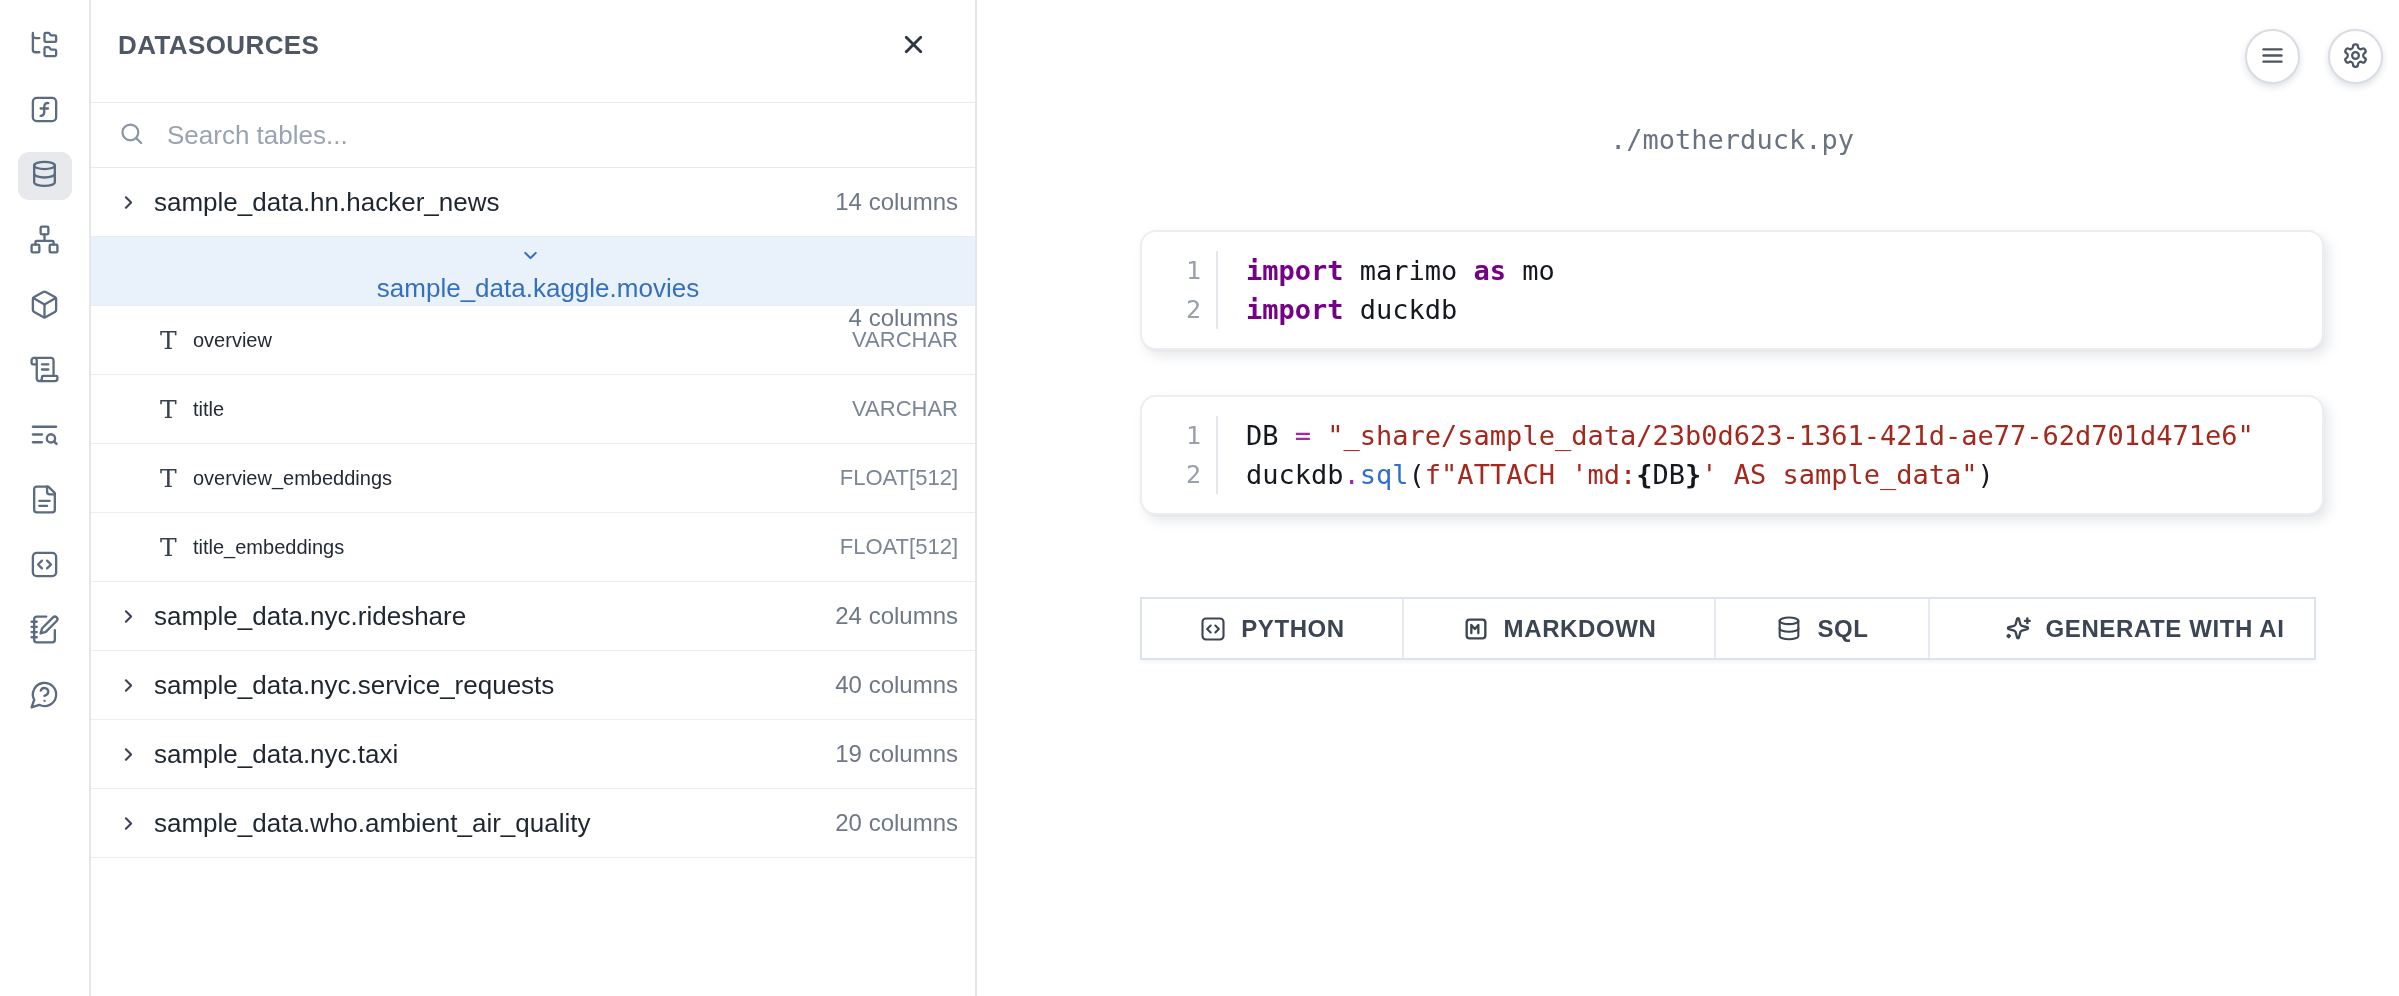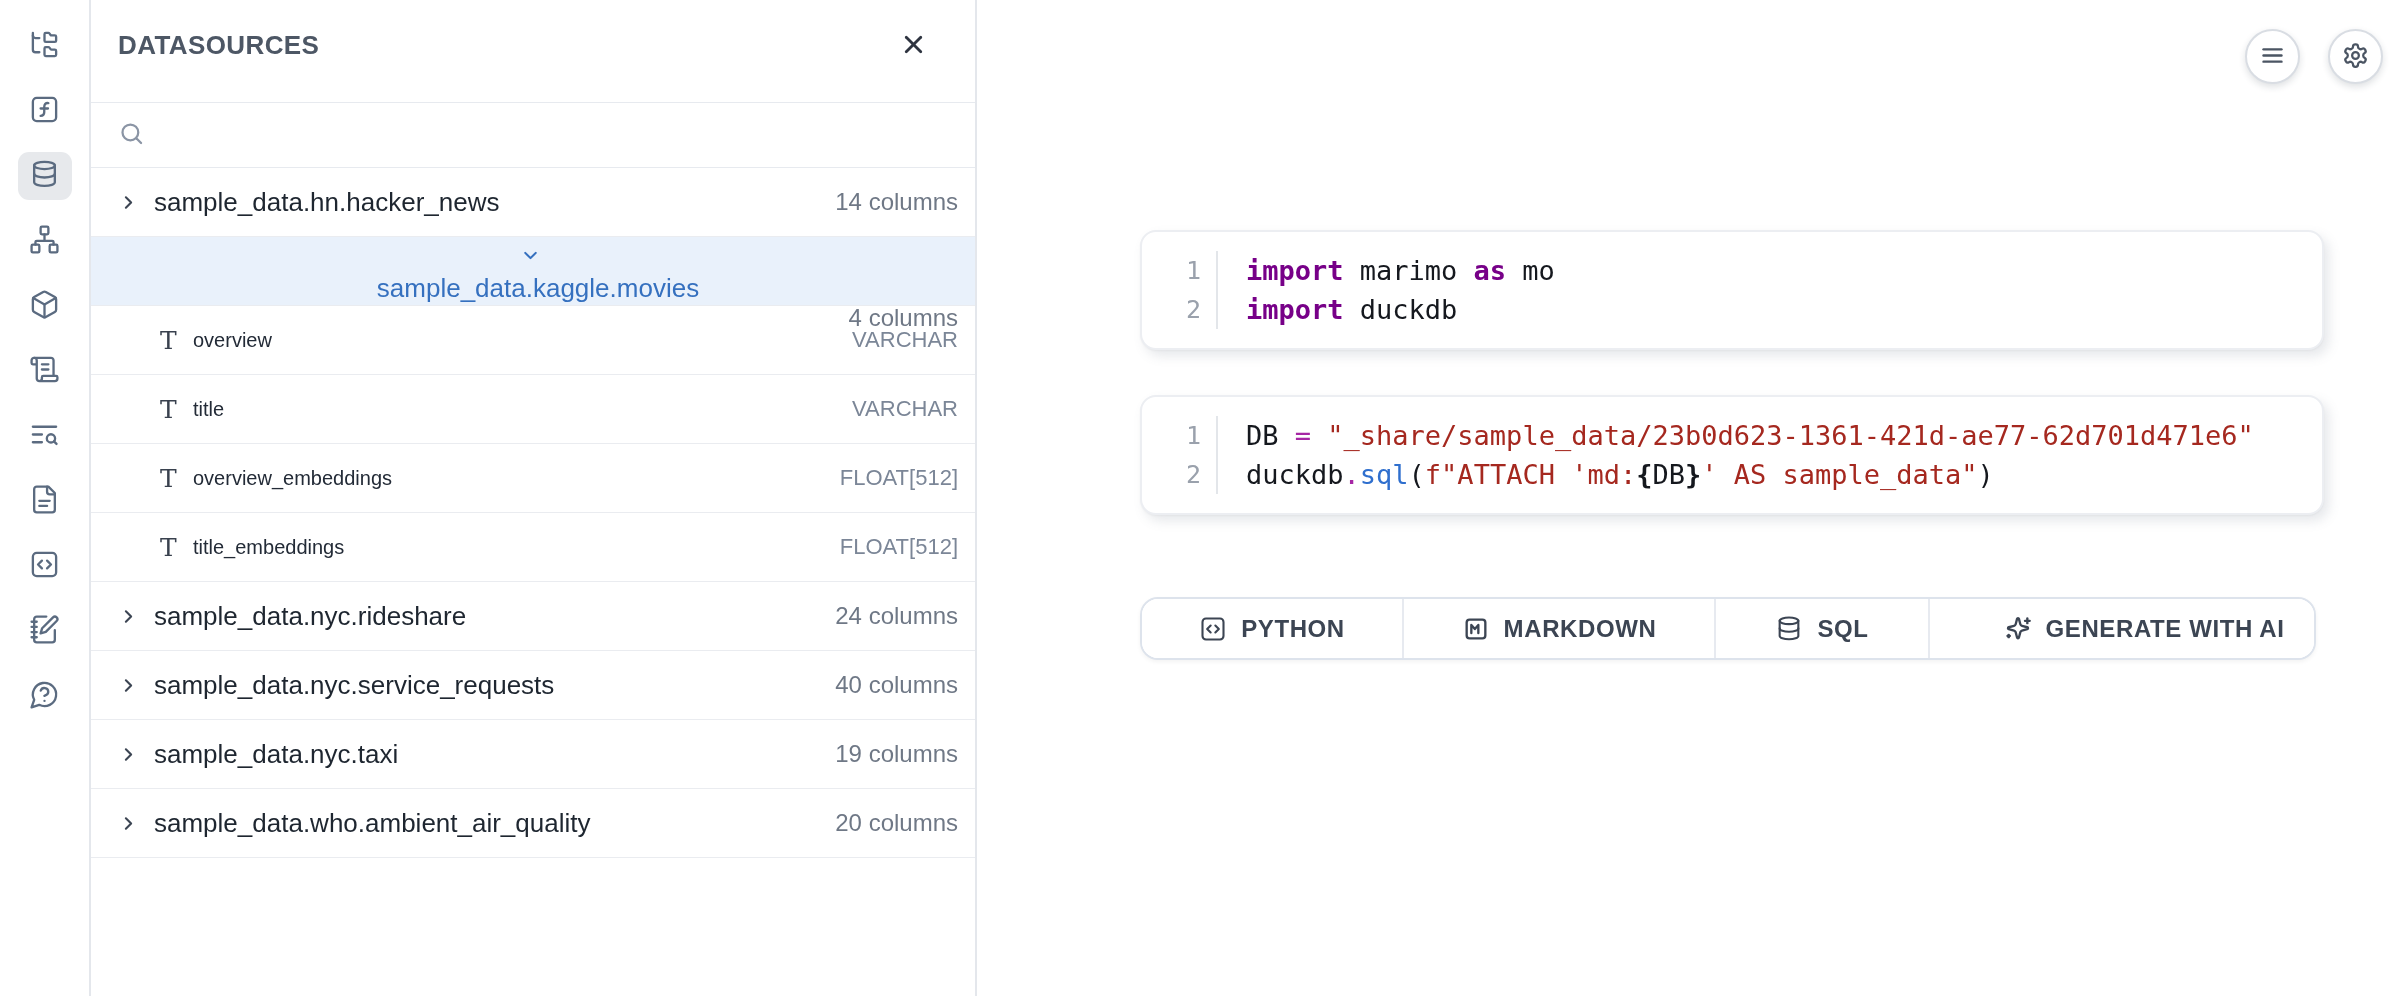--- a/index.html
+++ b/index.html
@@ -69,21 +69,21 @@
   .code{flex:1; padding-left:28px; white-space:pre; overflow:hidden;}
   .cline{font-size:27px; line-height:39px; color:var(--pl);}
   .tok-kw{color:var(--kw); font-weight:600;}
   .tok-str{color:var(--str);}
   .tok-fn{color:var(--fn);}
   .tok-op{color:var(--op);}
   .tok-pl{color:var(--pl);}
   .tok-br{color:var(--pl); font-weight:700;}
 
   .addbar{position:absolute; top:597px; left:163px; width:1176px; height:63px; background:#fff;
-    border:2px solid #dde3ec; border-radius:18px; box-shadow:0 2px 4px rgba(0,0,0,.05);
+    border:2px solid #dde3ec; border-radius:0; box-shadow:0 2px 4px rgba(0,0,0,.05);
     display:flex; overflow:hidden;}
   .addbtn{border:none; background:#fff; cursor:pointer; display:flex; align-items:center;
     justify-content:center; gap:14px; color:#3c4553; border-right:2px solid #e7eaf0;}
   .addbtn:nth-child(1){width:262px;}
   .addbtn:nth-child(2){width:312px;}
   .addbtn:nth-child(3){width:214px;}
   .addbtn:nth-child(4){flex:1; border-right:none;padding-left:44px;}
   .addbtn .icn svg{width:28px; height:28px; display:block;}
   .albl{font-size:24px; font-weight:700; letter-spacing:.6px; color:#3c4553;
     font-family:"Liberation Sans", sans-serif;}
@@ -191,20 +191,21 @@
               <path d="M18 6 6 18"></path>
               <path d="m6 6 12 12"></path>
             </svg></span>
       </button>
     </div>
     <div class="search-row">
       <span><svg viewBox="0 0 24 24" width="27" height="27" fill="none" stroke="currentColor" stroke-width="2" stroke-linecap="round">
             <circle cx="11" cy="11" r="7"></circle>
             <path d="m20.5 20.5-4-4"></path>
           </svg></span>
+      <input class="search-input" type="text" placeholder="Search tables..." style="">
     </div>
     <div class="tables">
         <div class="trow">
           <span class="chev">
             <svg viewBox="0 0 24 24" fill="none" stroke="currentColor" stroke-width="2.4" stroke-linecap="round" stroke-linejoin="round">
               <path d="m9 6 6 6-6 6"></path>
             </svg>
           </span>
           <span class="tname">sample_data.hn.hacker_news</span>
           <span class="tmeta">14 columns</span>
@@ -287,20 +288,21 @@
             </svg></span>
       </button>
       <button class="circle-btn">
         <span><svg viewBox="0 0 24 24" width="27" height="27" fill="none" stroke="currentColor" stroke-width="2" stroke-linecap="round" stroke-linejoin="round">
               <path d="M12.22 2h-.44a2 2 0 0 0-2 2v.18a2 2 0 0 1-1 1.73l-.43.25a2 2 0 0 1-2 0l-.15-.08a2 2 0 0 0-2.73.73l-.22.38a2 2 0 0 0 .73 2.73l.15.1a2 2 0 0 1 1 1.72v.51a2 2 0 0 1-1 1.74l-.15.09a2 2 0 0 0-.73 2.73l.22.38a2 2 0 0 0 2.73.73l.15-.08a2 2 0 0 1 2 0l.43.25a2 2 0 0 1 1 1.73V20a2 2 0 0 0 2 2h.44a2 2 0 0 0 2-2v-.18a2 2 0 0 1 1-1.73l.43-.25a2 2 0 0 1 2 0l.15.08a2 2 0 0 0 2.73-.73l.22-.39a2 2 0 0 0-.73-2.73l-.15-.08a2 2 0 0 1-1-1.74v-.5a2 2 0 0 1 1-1.74l.15-.09a2 2 0 0 0 .73-2.73l-.22-.38a2 2 0 0 0-2.73-.73l-.15.08a2 2 0 0 1-2 0l-.43-.25a2 2 0 0 1-1-1.73V4a2 2 0 0 0-2-2z"></path>
               <circle cx="12" cy="12" r="3"></circle>
             </svg></span>
       </button>
     </div>
 
+    <div class="filename">./motherduck.py</div>
 
     <div class="cell cell-1">
       <div class="gutter">
           <div class="lnum">1</div>
           <div class="lnum">2</div>
         </div>
       <div class="code"><div class="cline"><span class="tok-kw">import</span><span class="tok-pl"> marimo </span><span class="tok-kw">as</span><span class="tok-pl"> mo</span></div><div class="cline"><span class="tok-kw">import</span><span class="tok-pl"> duckdb</span></div></div>
     </div>
 
     <div class="cell cell-2">

